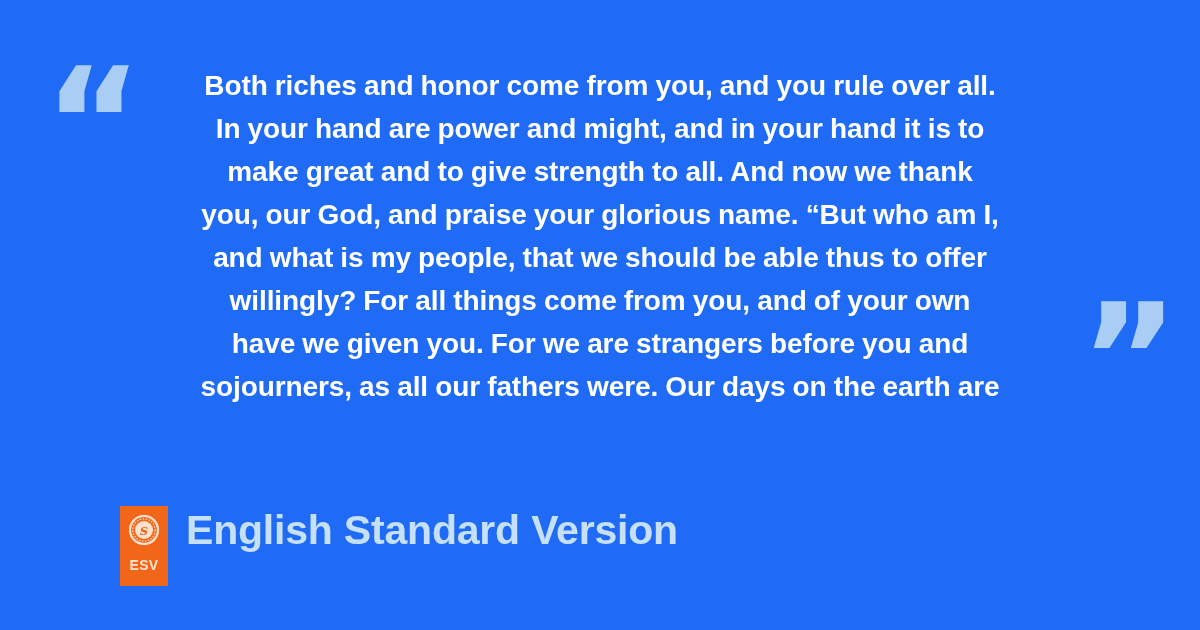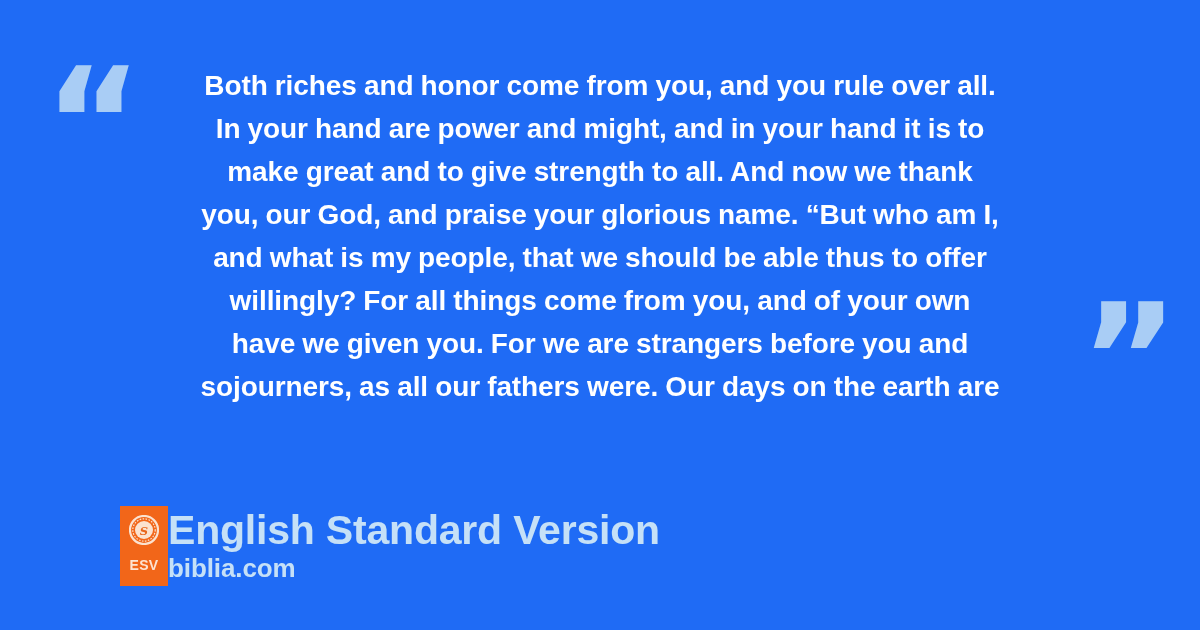--- a/index.html
+++ b/index.html
@@ -105,20 +105,21 @@
     width: 100%;
     text-align: center;
     color: #fde3d2;
     font-family: "Liberation Sans", sans-serif;
     font-weight: bold;
     font-size: 14px;
     letter-spacing: 0.4px;
   }
 
   #attribution-text {
+    margin-left: 18px;
     display: flex;
     flex-direction: column;
     justify-content: flex-start;
     padding-top: 2px;
   }
 
   #version-name {
     color: #c5e0f7;
     font-family: "Liberation Sans", sans-serif;
     font-weight: bold;
@@ -167,18 +168,17 @@
           <circle cx="15" cy="15" r="11.2" fill="none" stroke="#fbe2cf" stroke-width="1.2" stroke-dasharray="1.6 1.4"></circle>
           <circle cx="15" cy="15" r="9" fill="#fbe2cf"></circle>
           <text x="15" y="19.6" text-anchor="middle" font-family="DejaVu Serif, serif" font-size="11.5" font-style="italic" font-weight="bold" fill="#e8661b">S</text>
         </svg>
       </div>
       <div id="esv-logo-label">ESV</div>
     </div>
 
     <div id="attribution-text">
       <div id="version-name" style="color: rgb(197, 224, 247);">English Standard Version</div>
-      <div id="site-name" style="color: rgb(197, 224, 247);">biblia.com</div>
     </div>
 
   </div>
 
 </div>
 
 </body></html>

